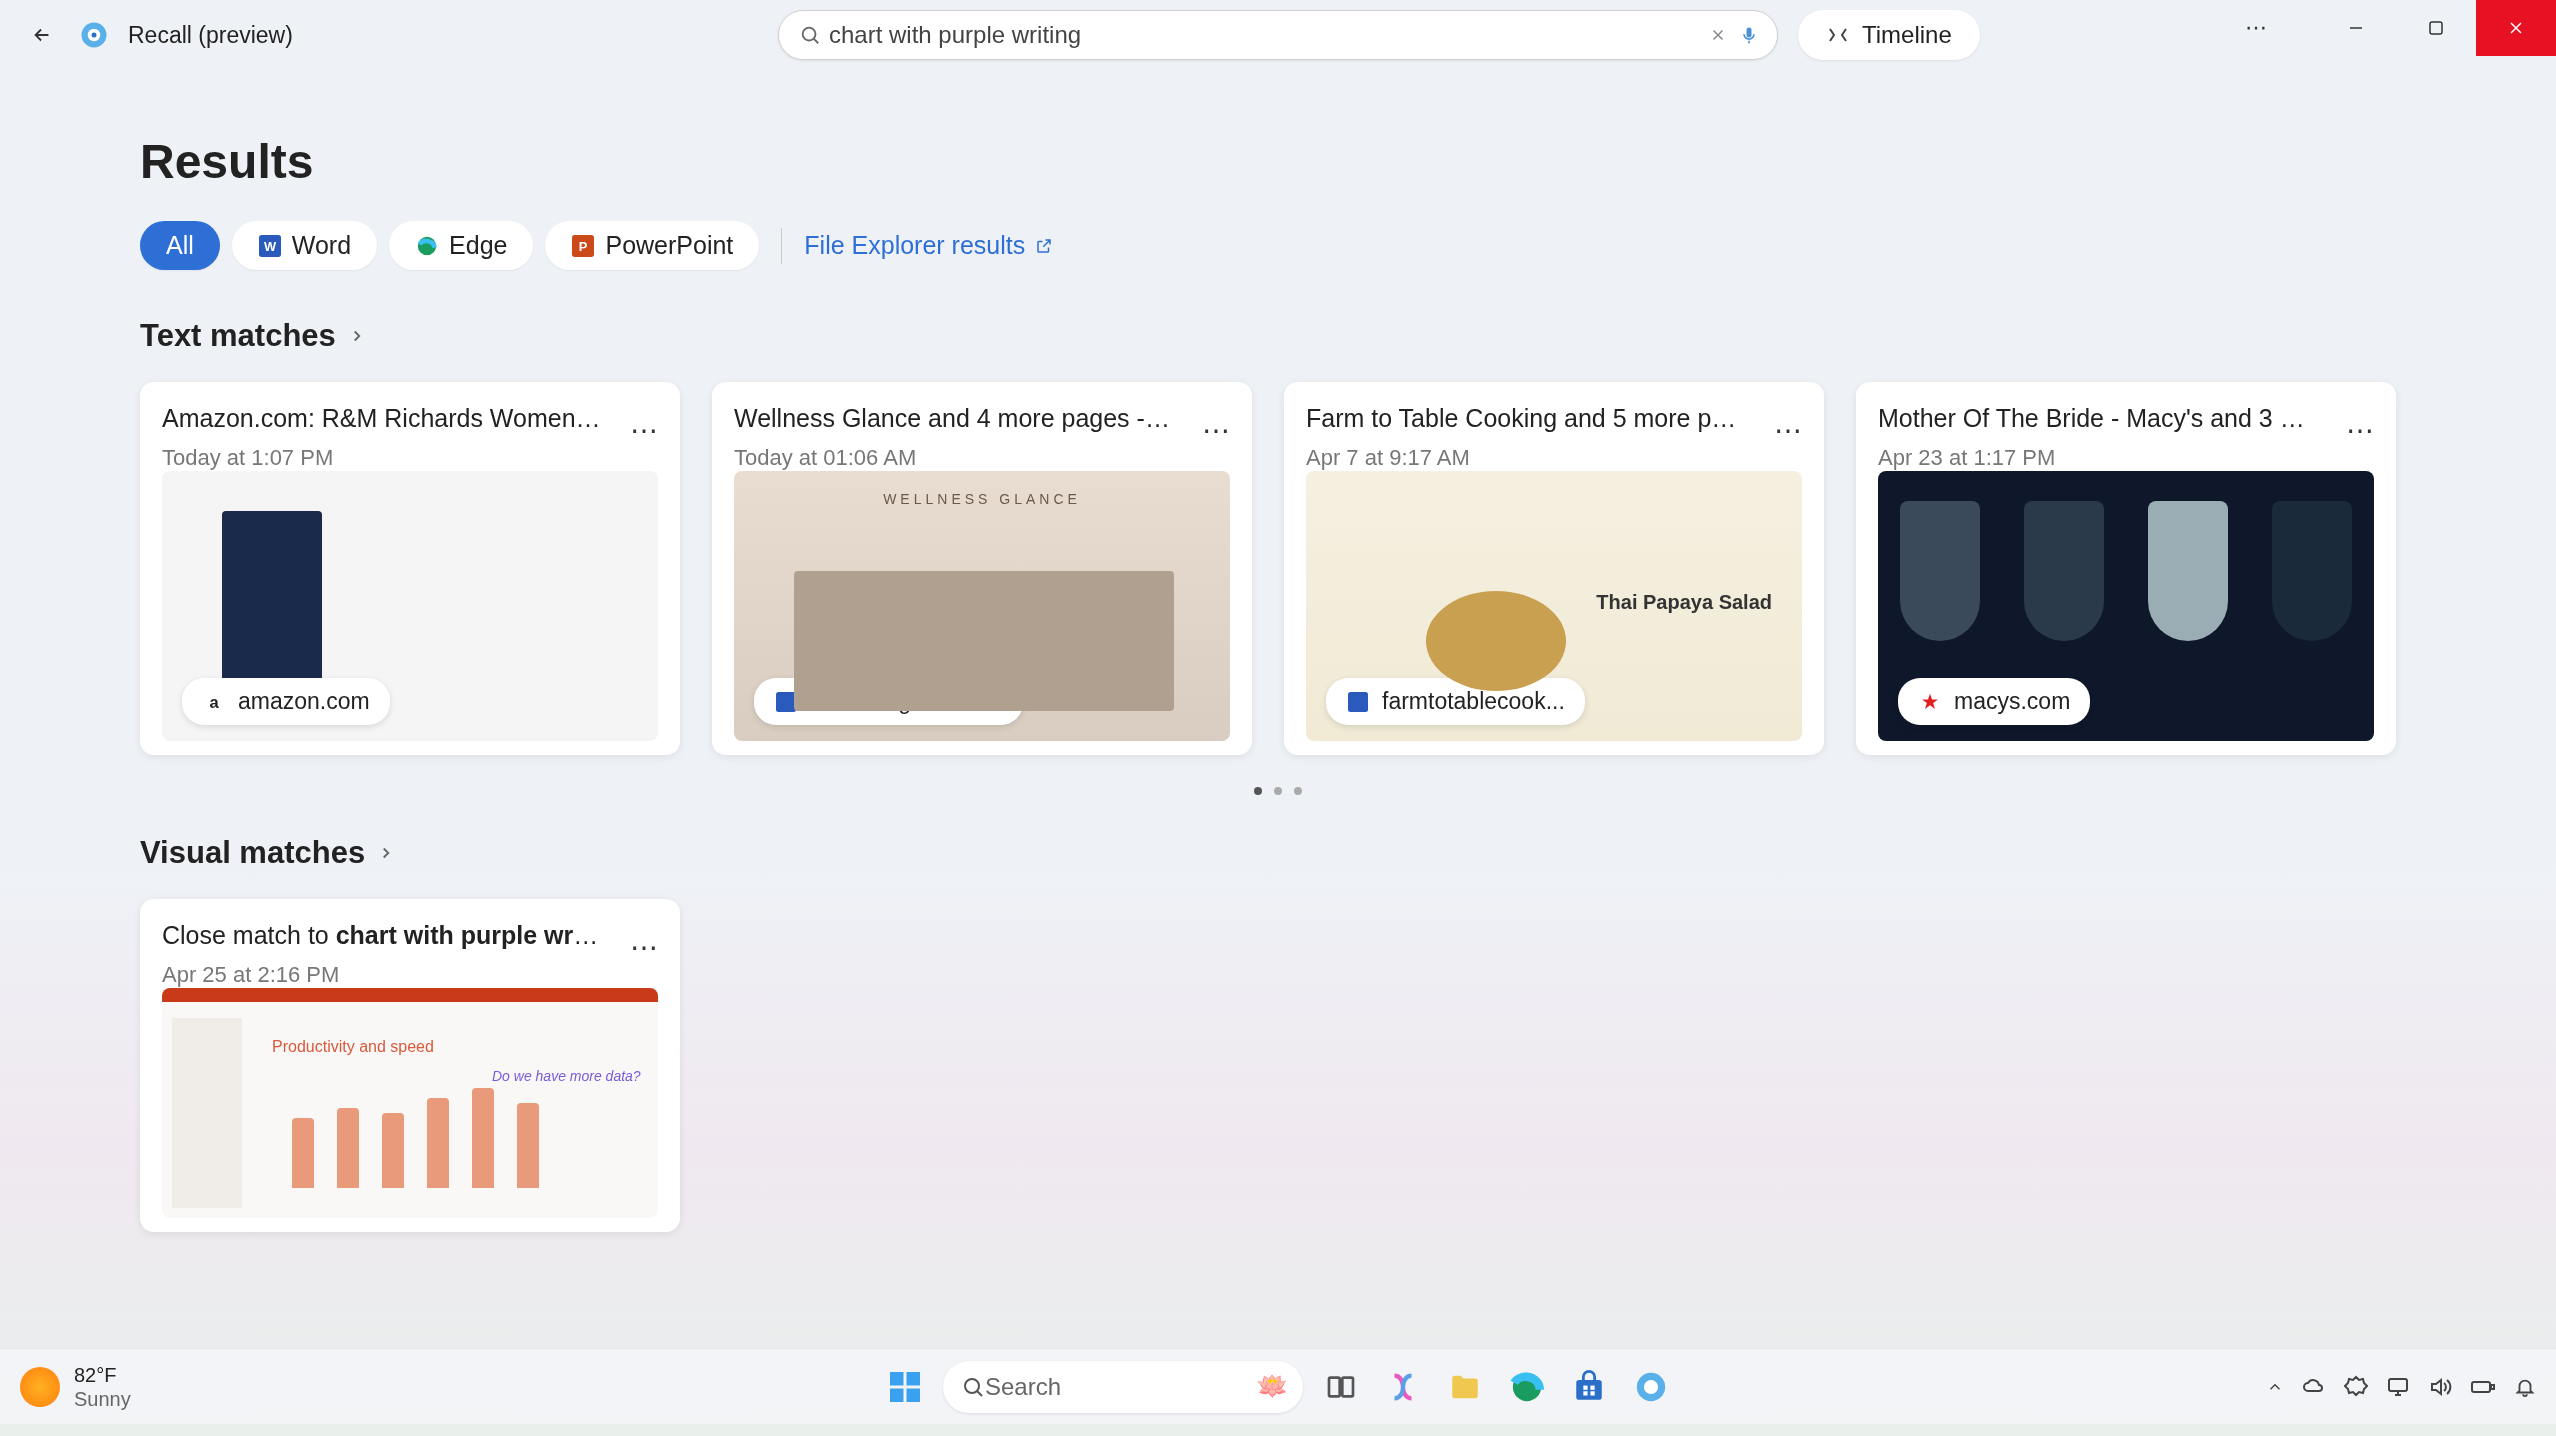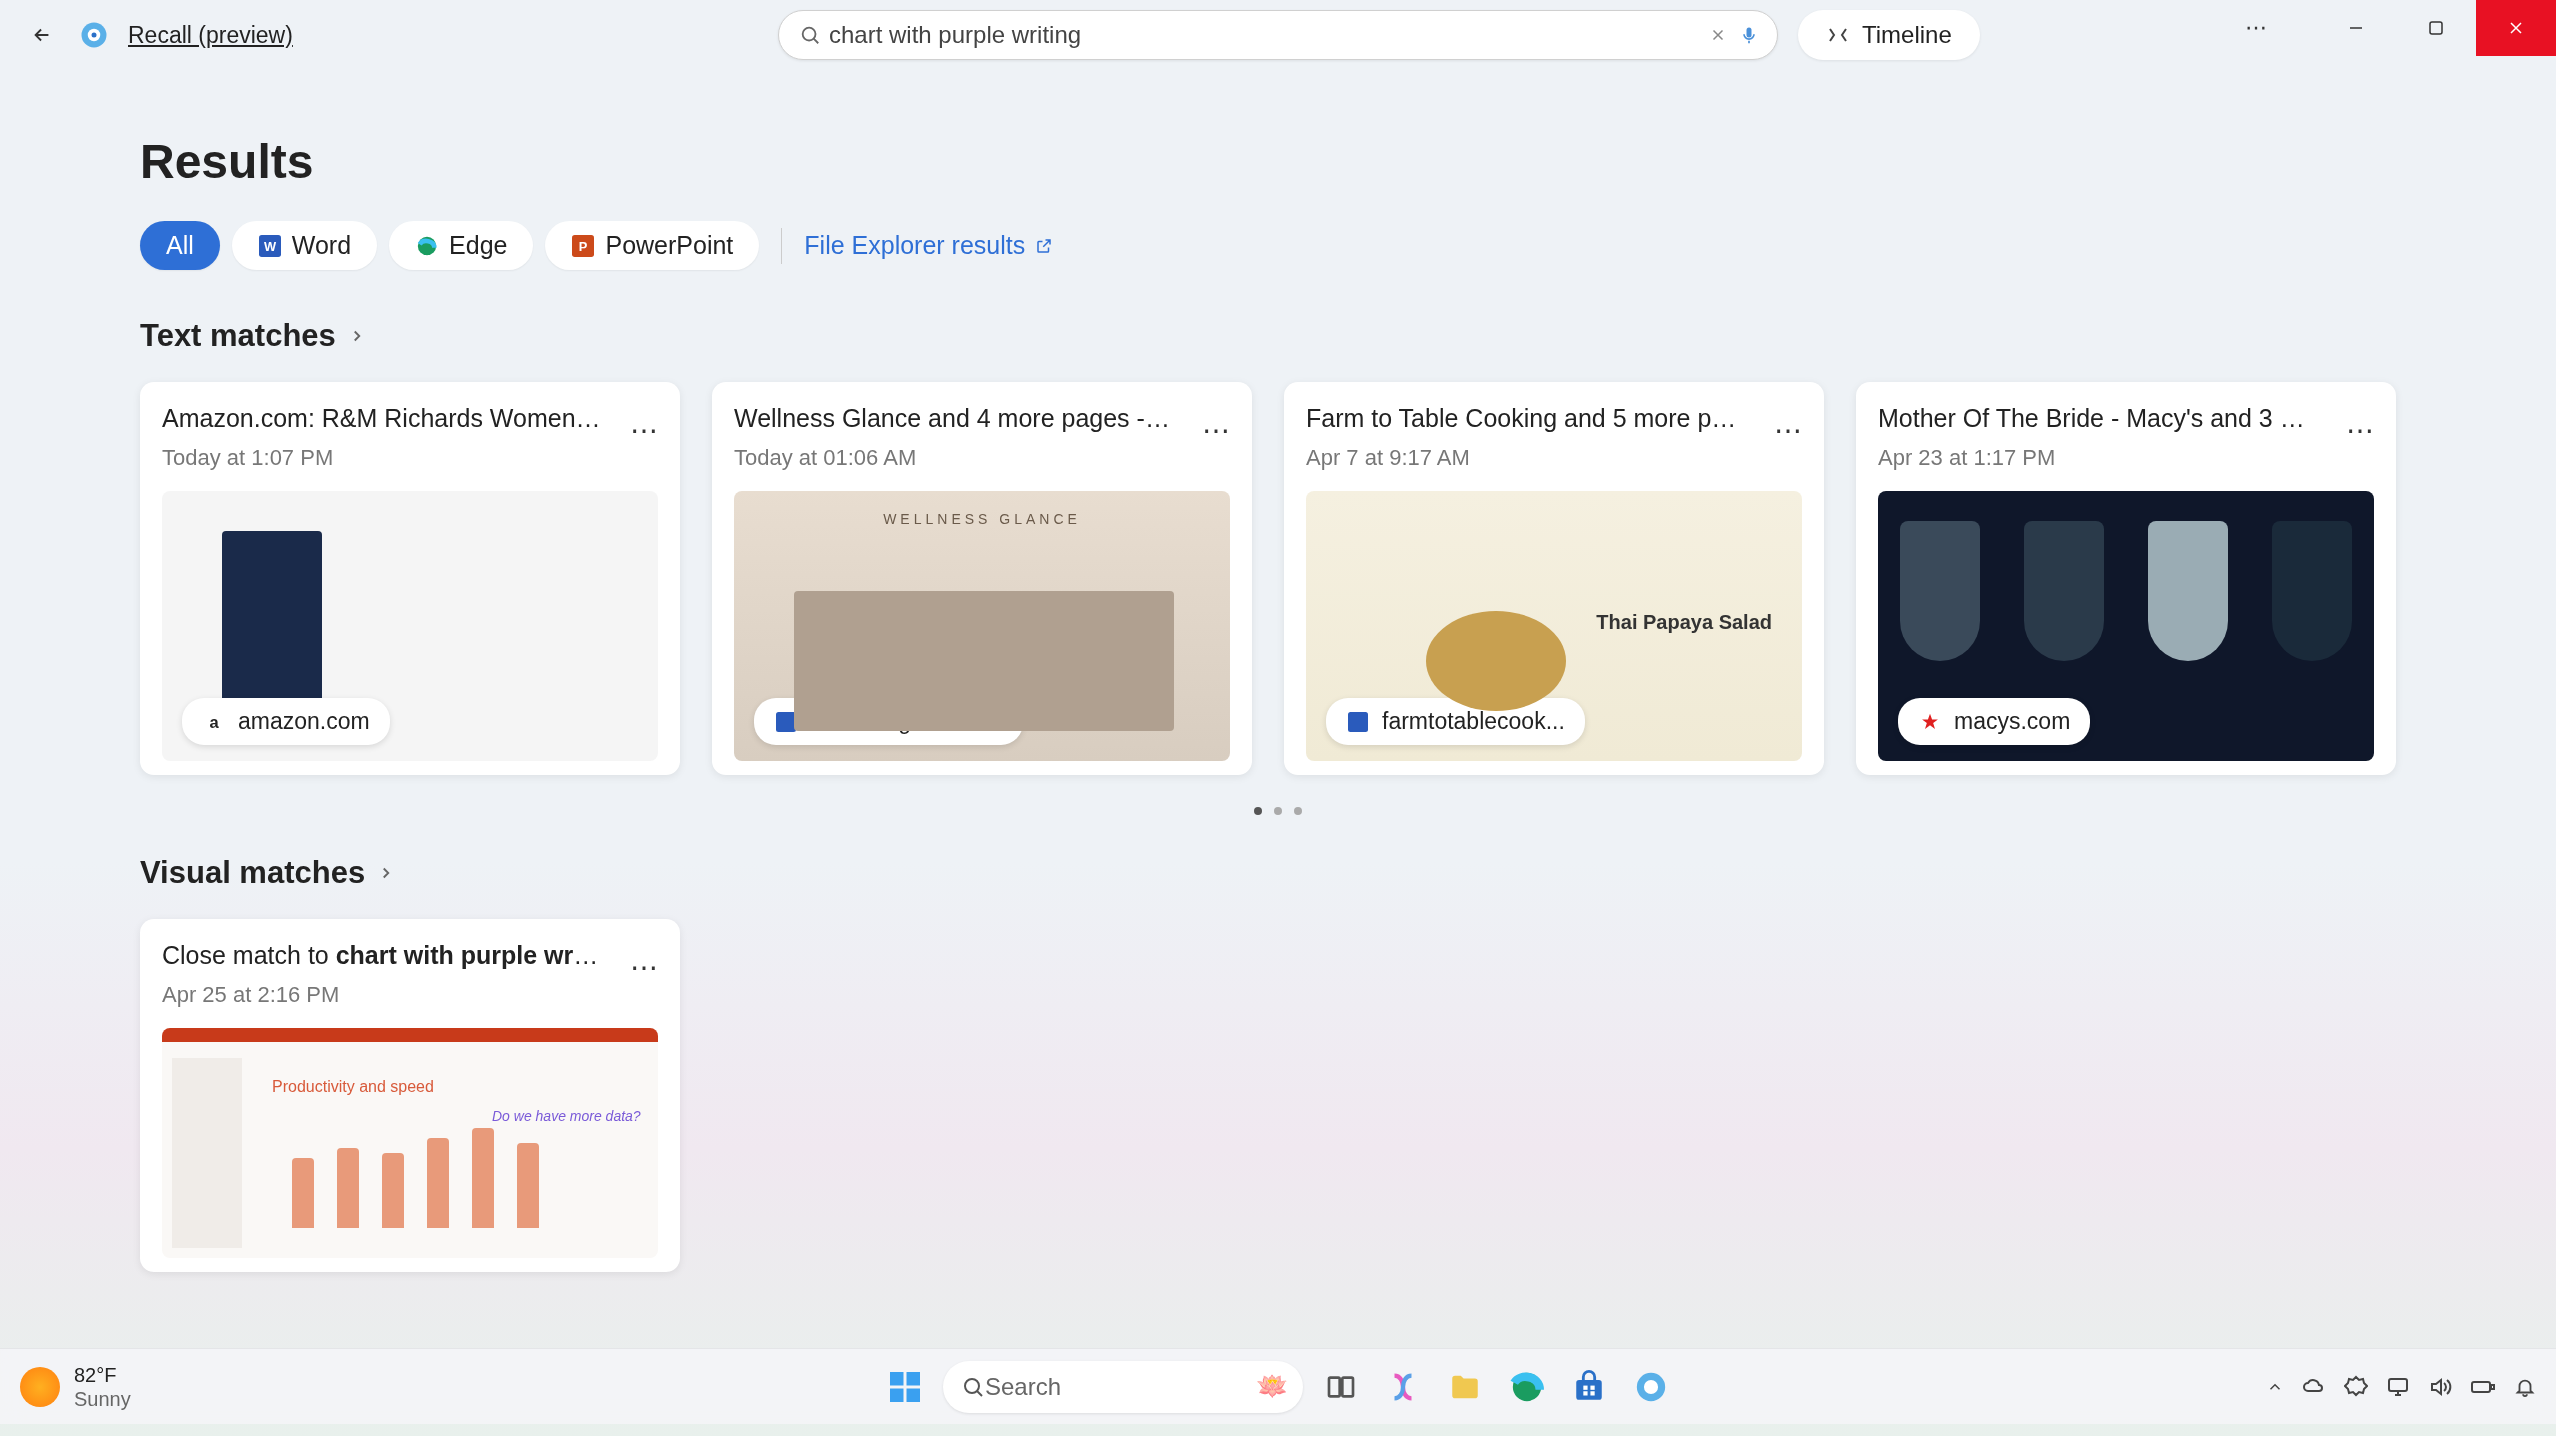--- a/index.html
+++ b/index.html
@@ -2,21 +2,21 @@
 <html><head>
 <meta charset="utf-8">
 <style>
 * { margin: 0; padding: 0; box-sizing: border-box; font-family: 'Segoe UI', -apple-system, sans-serif; }
 body { background: linear-gradient(180deg, #eef2f6 0%, #eef2f6 60%, #f0e8f0 80%, #e8f0ec 100%); width: 2556px; height: 1436px; overflow: hidden; transform-origin: top left; }
 
 
 .titlebar { display: flex; align-items: center; height: 70px; padding: 0 0 0 24px; position: relative; }
 .back-btn { width: 36px; height: 36px; display: flex; align-items: center; justify-content: center; cursor: pointer; }
 .app-icon { width: 36px; height: 36px; margin-left: 16px; display: flex; align-items: center; justify-content: center; }
-.app-title { font-size: 23px; color: #222; margin-left: 16px; font-weight: 400; text-decoration: underline; }
+.app-title { font-size: 23px; color: #222; margin-left: 16px; font-weight: 400; }
 .searchbar { position: absolute; left: 50%; transform: translateX(-50%); width: 1000px; height: 50px; background: #fff; border-radius: 25px; display: flex; align-items: center; padding: 0 12px; box-shadow: 0 1px 3px rgba(0,0,0,0.08); border: 1px solid #d0d0d0; }
 .searchbar .search-icon { margin: 0 8px; color: #666; }
 .searchbar input { flex: 1; border: none; outline: none; font-size: 24px; color: #444; background: transparent; }
 .searchbar .clear-icon { color: #888; cursor: pointer; margin: 0 6px; }
 .searchbar .mic-icon { color: #4a90d9; cursor: pointer; margin: 0 6px; }
 .timeline-btn { position: absolute; left: calc(50% + 520px); height: 50px; padding: 0 28px; background: #fff; border-radius: 25px; display: flex; align-items: center; gap: 12px; cursor: pointer; box-shadow: 0 1px 3px rgba(0,0,0,0.08); font-size: 24px; color: #222; }
 .win-controls { position: absolute; right: 0; top: 0; display: flex; height: 56px; }
 .win-more { width: 80px; display: flex; align-items: center; justify-content: center; cursor: pointer; font-size: 22px; color: #333; margin-right: 20px; }
 .win-btn { width: 80px; display: flex; align-items: center; justify-content: center; cursor: pointer; }
 .win-btn.close { background: #e81123; color: #fff; }
@@ -33,21 +33,21 @@
 
 .section-header { display: flex; align-items: center; gap: 12px; font-size: 31px; font-weight: 700; color: #222; margin-bottom: 28px; cursor: pointer; }
 .section-header .chev { color: #666; }
 
 .card-row { display: flex; gap: 32px; }
 .result-card { width: 540px; background: #fff; border-radius: 14px; box-shadow: 0 2px 8px rgba(0,0,0,0.08); padding: 22px 22px 14px 22px; position: relative; }
 .result-card .card-title { font-size: 25px; color: #222; white-space: nowrap; overflow: hidden; text-overflow: ellipsis; width: 440px; }
 .result-card .card-title .bold { font-weight: 700; }
 .result-card .card-date { font-size: 22px; color: #777; margin-top: 12px; }
 .result-card .card-more { position: absolute; right: 20px; top: 32px; font-size: 28px; color: #333; cursor: pointer; letter-spacing: 2px; }
-.result-card .thumb { margin-top: 20px; width: 100%; height: 270px; border-radius: 8px; position: relative; overflow: hidden; }
+.result-card .thumb { width: 100%; height: 270px; border-radius: 8px; position: relative; overflow: hidden; }
 .thumb-badge { position: absolute; left: 20px; bottom: 16px; background: #fff; border-radius: 22px; padding: 10px 20px; display: flex; align-items: center; gap: 12px; font-size: 23px; color: #222; box-shadow: 0 2px 6px rgba(0,0,0,0.12); max-width: 280px; }
 .thumb-badge .badge-icon { width: 24px; height: 24px; display: flex; align-items: center; justify-content: center; }
 .thumb-badge span { white-space: nowrap; overflow: hidden; text-overflow: ellipsis; }
 
 .dots { display: flex; justify-content: center; gap: 12px; margin: 32px 0 40px 0; }
 .dots .dot { width: 8px; height: 8px; border-radius: 50%; background: #aaa; }
 .dots .dot.active { background: #555; }
 
 .visual-section .result-card .thumb { height: 230px; }
 

